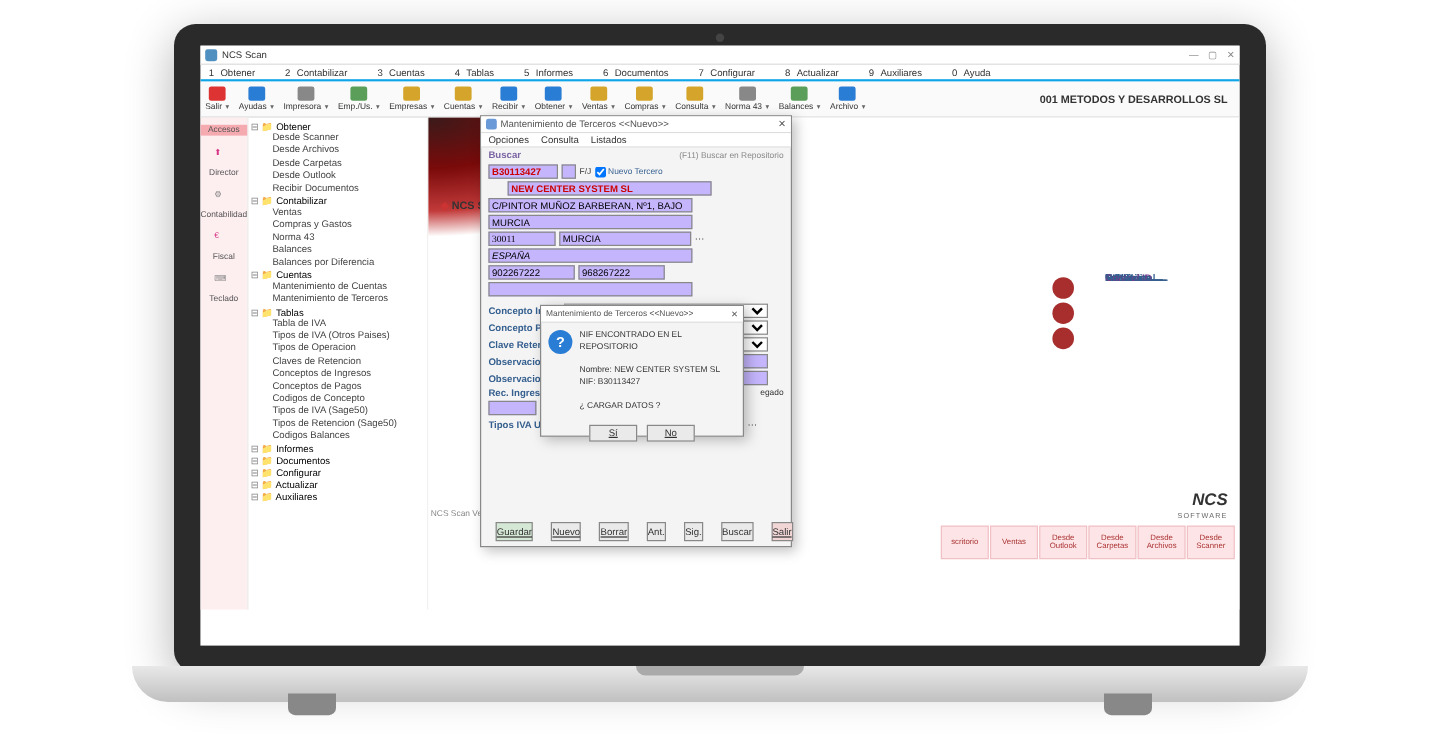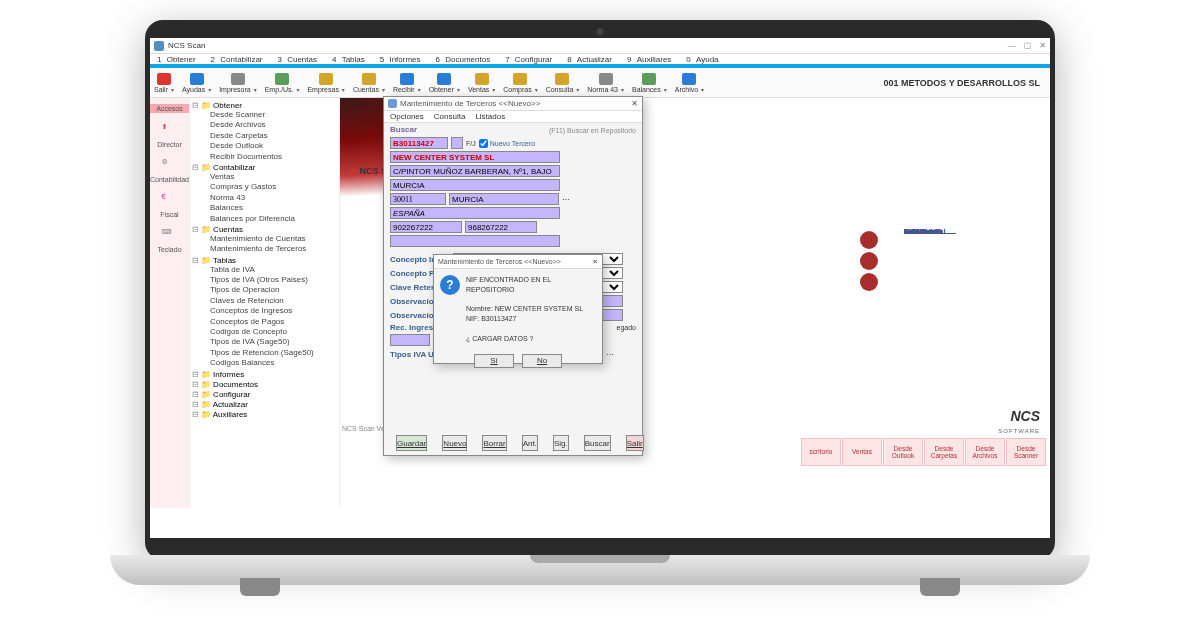--- a/index.html
+++ b/index.html
@@ -1,30 +1,30 @@
 <!DOCTYPE html>
 <html><head>
 <meta charset="utf-8">
 <style>
 *{box-sizing:border-box;margin:0;padding:0;font-family:"Segoe UI",Tahoma,sans-serif}
 body{background:#fff;width:1200px;height:628px;position:relative;overflow:hidden}
-.laptop{position:absolute;left:145px;top:20px;width:910px;height:540px;background:#2a2a2a;border-radius:18px;padding:18px 5px 22px;box-shadow:0 10px 40px rgba(0,0,0,.3)}
+.laptop{position:absolute;left:145px;top:20px;width:910px;height:540px;background:#2a2a2a;border-radius:18px;padding:18px 22px 22px;box-shadow:0 10px 40px rgba(0,0,0,.3)}
 .laptop::before{content:"";position:absolute;top:8px;left:50%;transform:translateX(-50%);width:7px;height:7px;background:#444;border-radius:50%}
 .screen{width:100%;height:100%;background:#fff;overflow:hidden;position:relative;font-size:8px;color:#333}
 .base{position:absolute;left:110px;top:555px;width:980px;height:30px;background:linear-gradient(180deg,#e8e8e8,#c0c0c0);border-radius:0 0 60px 60px}
 .base::before{content:"";position:absolute;left:50%;top:0;transform:translateX(-50%);width:140px;height:8px;background:#aaa;border-radius:0 0 10px 10px}
 .foot{position:absolute;top:578px;width:40px;height:18px;background:#888;border-radius:0 0 6px 6px}
 .foot.l{left:240px}.foot.r{left:920px}
 
 .titlebar{height:16px;background:#fff;border-bottom:1px solid #ddd;display:flex;align-items:center;padding:0 4px;font-size:8px}
 .titlebar .ticon{width:10px;height:10px;background:#5090c0;border-radius:2px;margin-right:4px}
 .winbtns{margin-left:auto;display:flex;gap:8px;color:#888}
 .winbtns span{cursor:pointer}
 
-.menubar{height:14px;display:flex;gap:6px;padding:0 4px;font-size:8px;align-items:center;border-bottom:4px solid #0ea5e9}
+.menubar{height:14px;display:flex;gap:16px;padding:0 4px;font-size:8px;align-items:center;border-bottom:2px solid #0ea5e9}
 .menubar span{padding:0 3px}
 
 .toolbar{height:30px;display:flex;align-items:center;padding:0 4px;gap:8px;border-bottom:1px solid #ddd;background:#fafafa}
 .tbtn{display:flex;flex-direction:column;align-items:center;font-size:7px;gap:1px}
 .tbtn .ic{width:14px;height:12px;border-radius:2px}
 .tbtn .arr{font-size:6px;color:#666;margin-left:1px}
 .company{margin-left:auto;font-size:9px;font-weight:bold;padding-right:6px}
 
 .body{display:flex;height:calc(100% - 90px)}
 .leftbar{width:40px;background:#fdeef0;display:flex;flex-direction:column;align-items:center;padding-top:6px;gap:10px;font-size:7px;border-right:1px solid #eee}
@@ -275,21 +275,21 @@
     <input type="text" style="width: 58px;" class="val-red" value="B30113427">
     <input type="text" style="width: 12px;">
     <span style="font-size:7px">F/J</span>
     <label class="chk">
             <input type="checkbox" checked="" style="">
             <span>Nuevo Tercero</span>
           </label>
    </div>
    <div class="row">
           <div class="lbl dots">Nombre</div>
-    <input type="text" style="width: 170px;" class="val-red" value="NEW CENTER SYSTEM SL">
+    <input type="text" style="width: 170px; margin-left: 16px;" class="val-red" value="NEW CENTER SYSTEM SL">
         </div>
    <div class="row">
           <div class="lbl dots">Domicilio</div>
     <input type="text" style="width: 170px;" value="C/PINTOR MUÑOZ BARBERAN, Nº1, BAJO">
         </div>
    <div class="row">
           <div class="lbl dots">Poblacion</div>
     <input type="text" style="width: 170px;" value="MURCIA">
         </div>
    <div class="row">

